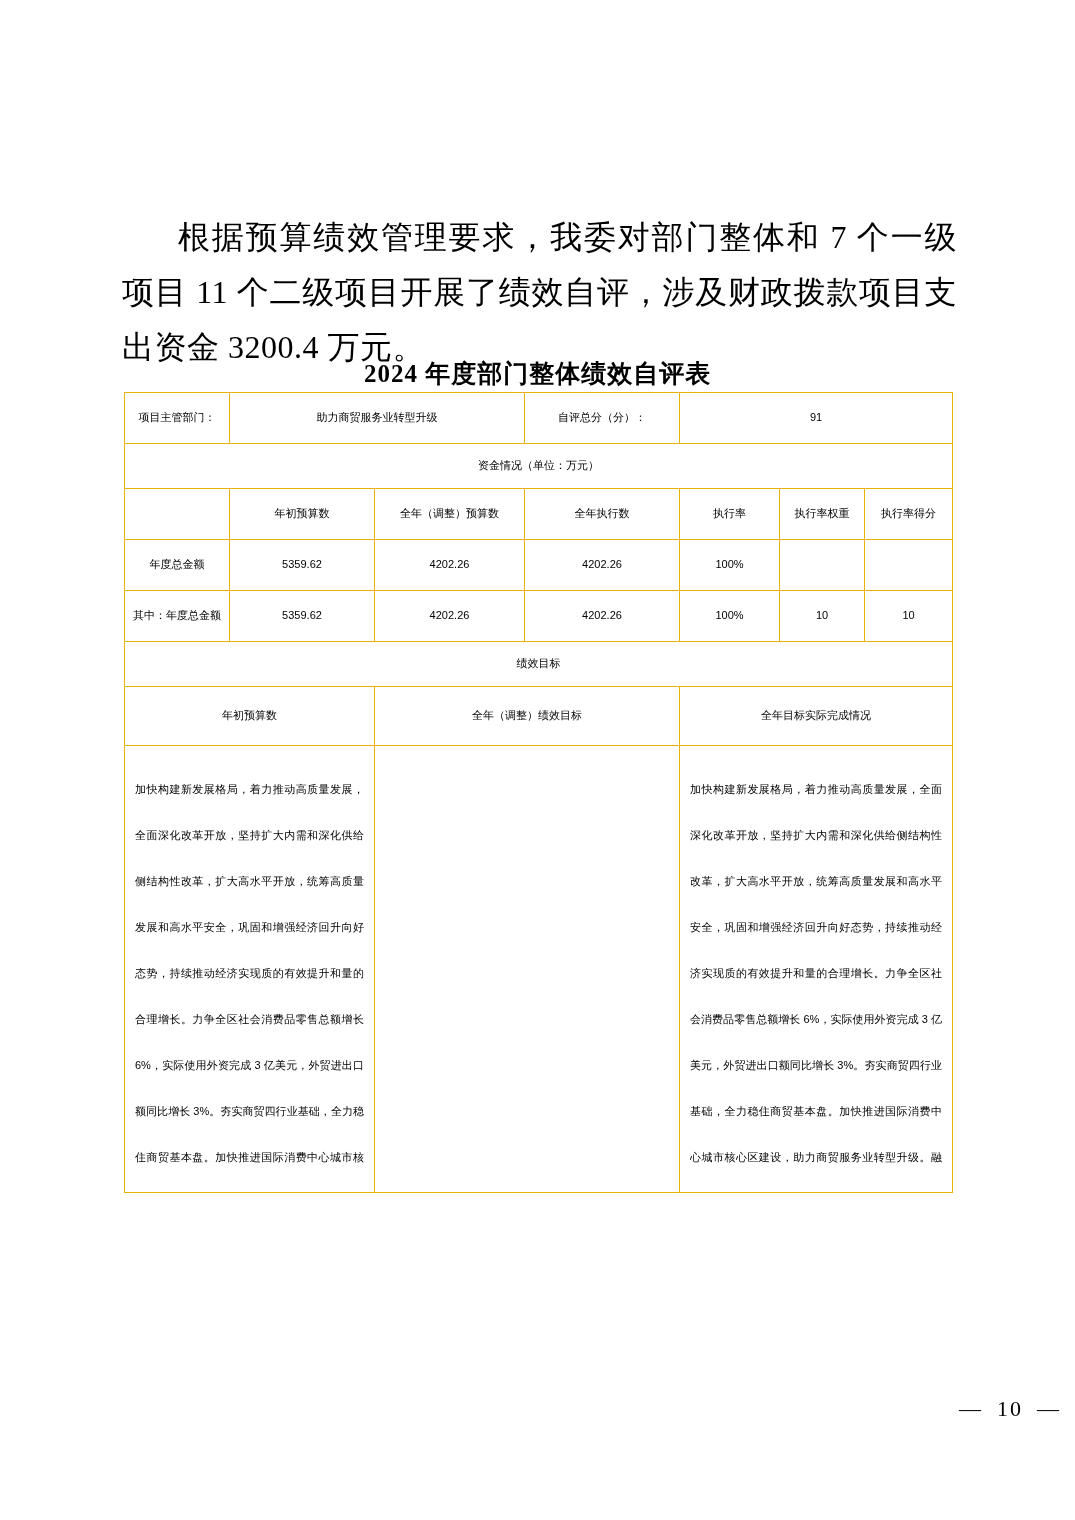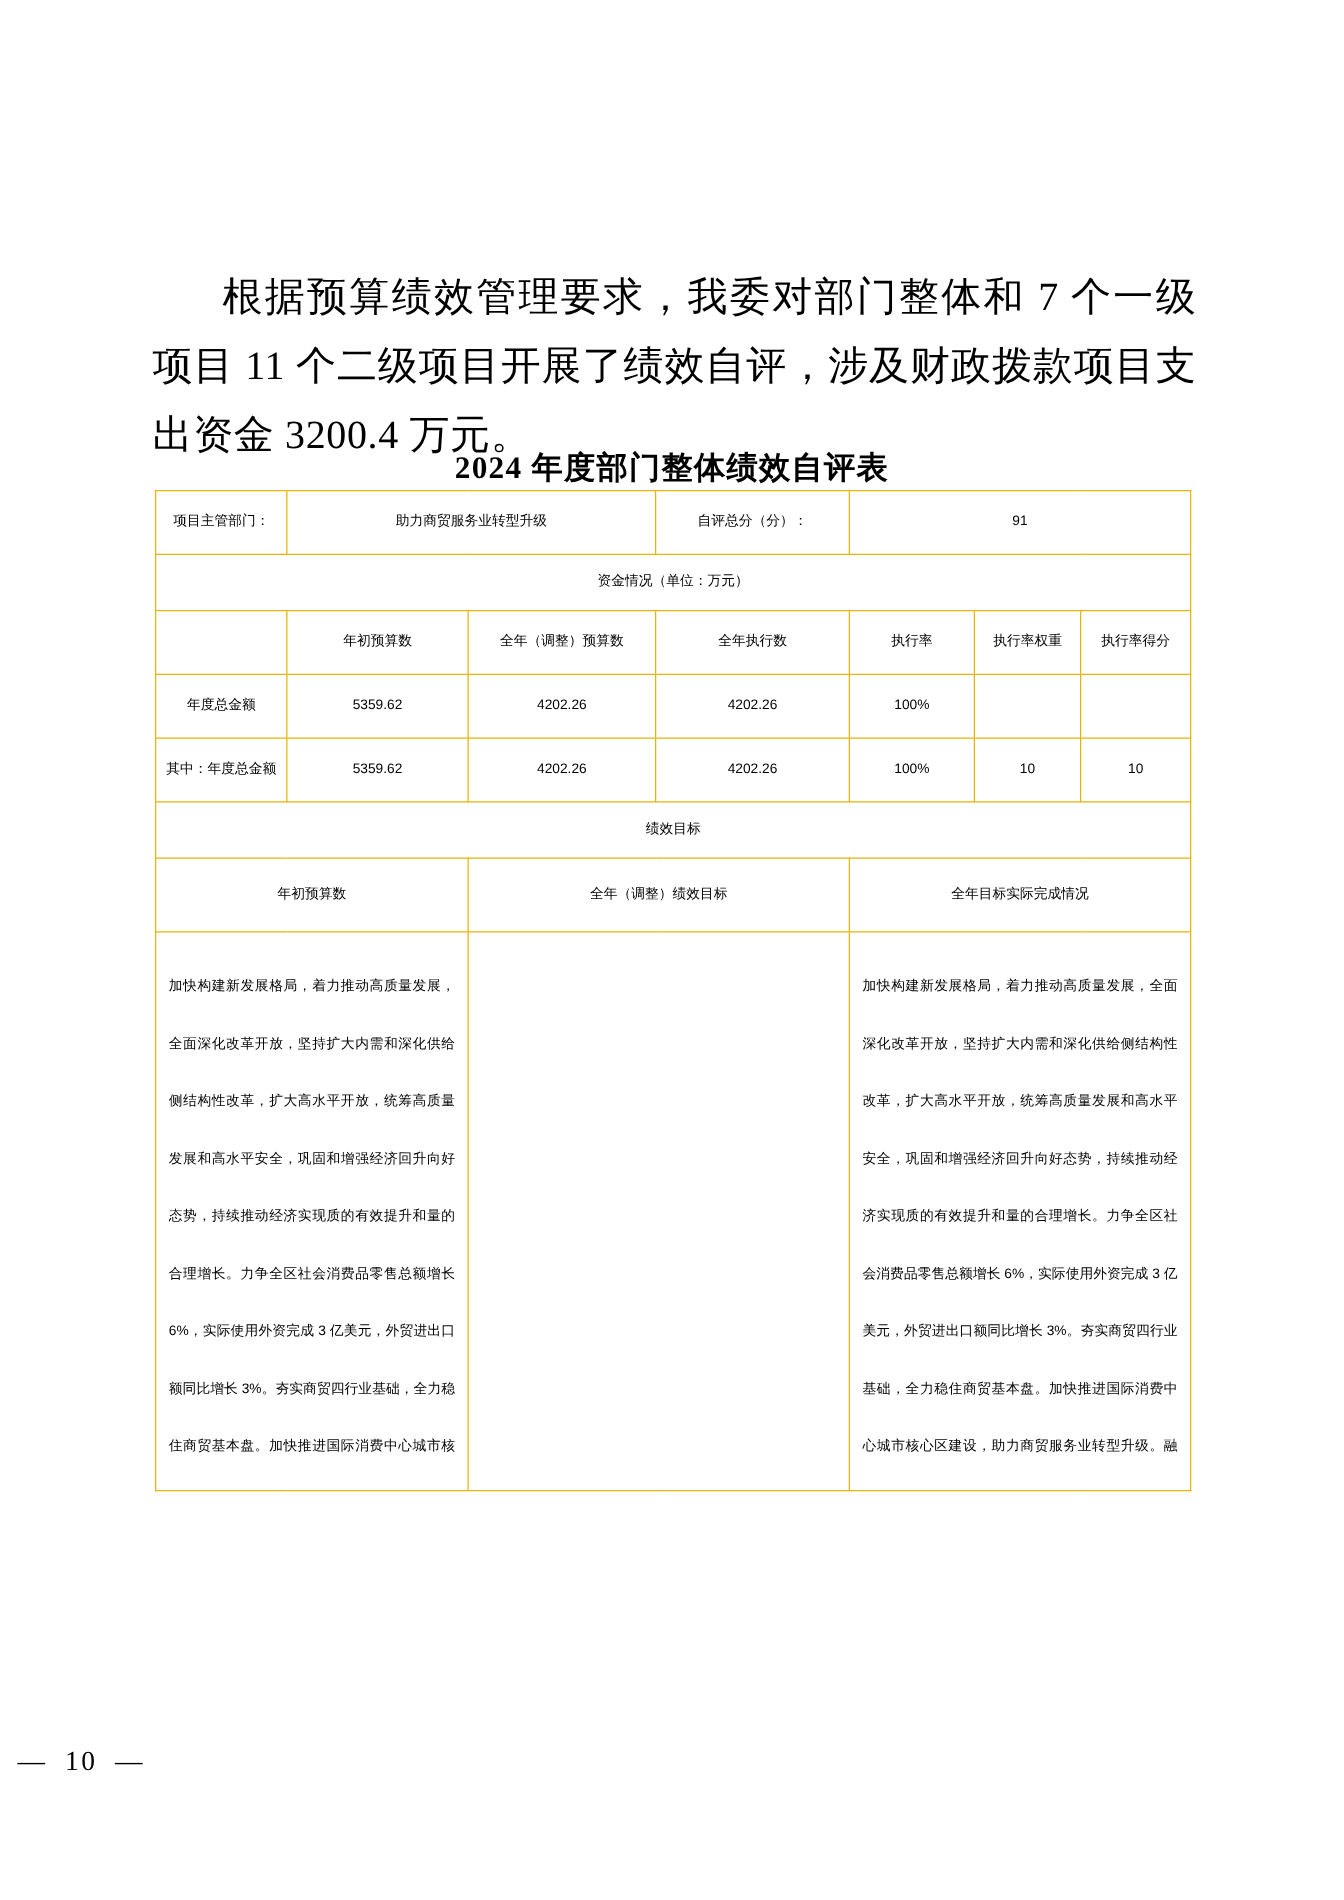--- a/index.html
+++ b/index.html
@@ -89,21 +89,21 @@
     overflow: hidden;
   }
   .goal-empty {
     height: 420px;
   }
   .footer {
     position: absolute;
     left: 0;
     top: 1396px;
     width: 1075px;
-    text-align: left;
+    text-align: right;
     font-size: 22px;
     font-family: "Liberation Serif", "DejaVu Serif", serif;
     letter-spacing: 2px;
   }
   .footer .dash {
     display: inline-block;
     padding: 0 14px;
   }
 </style>
 </head>

